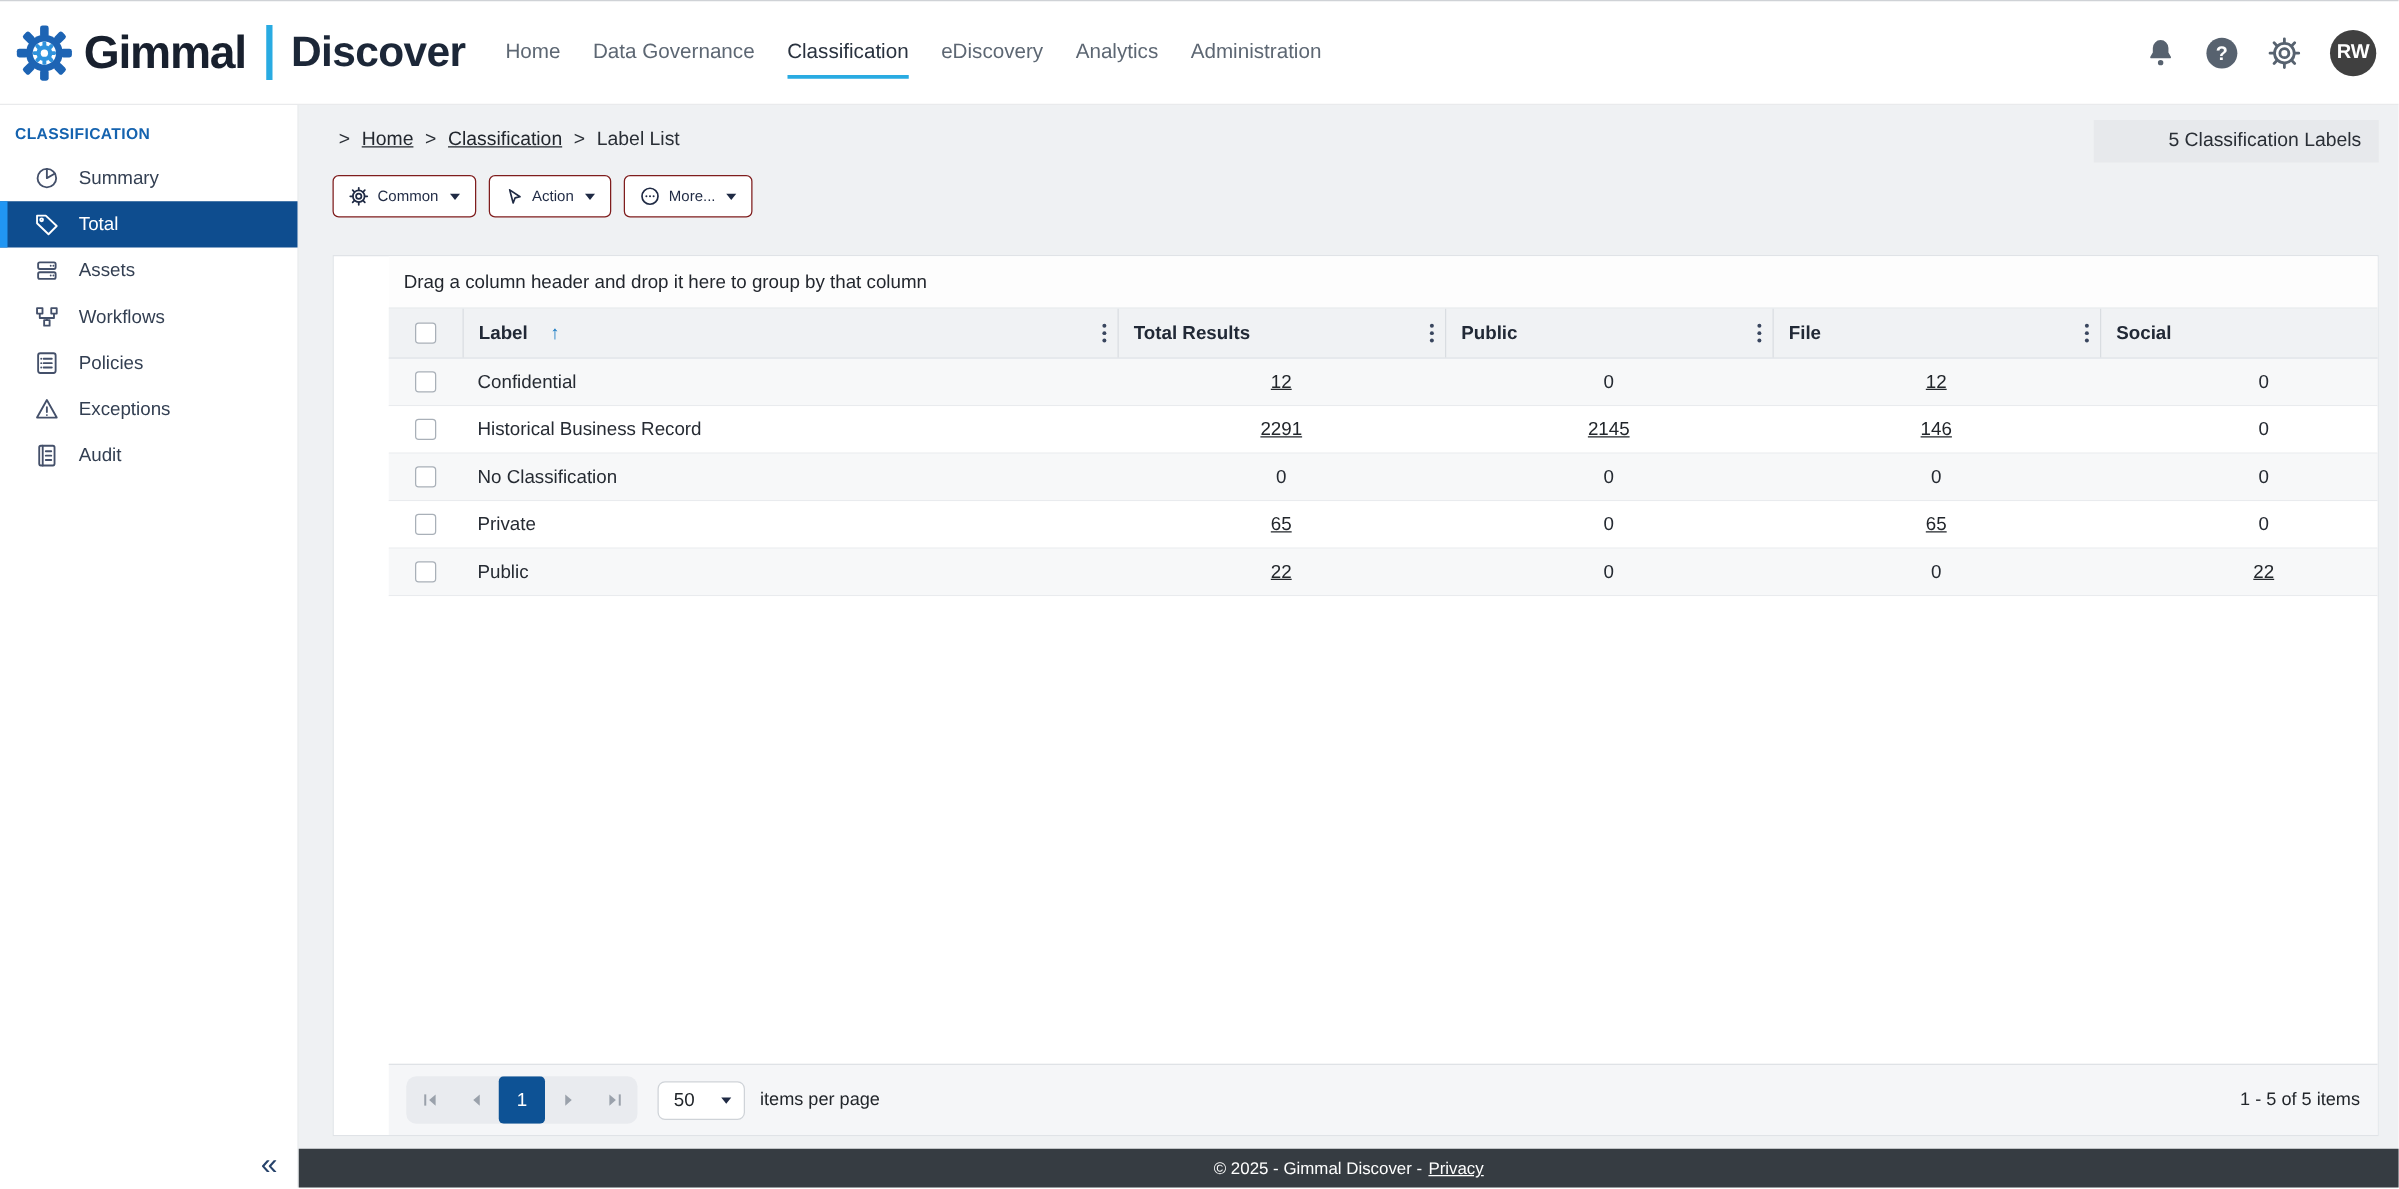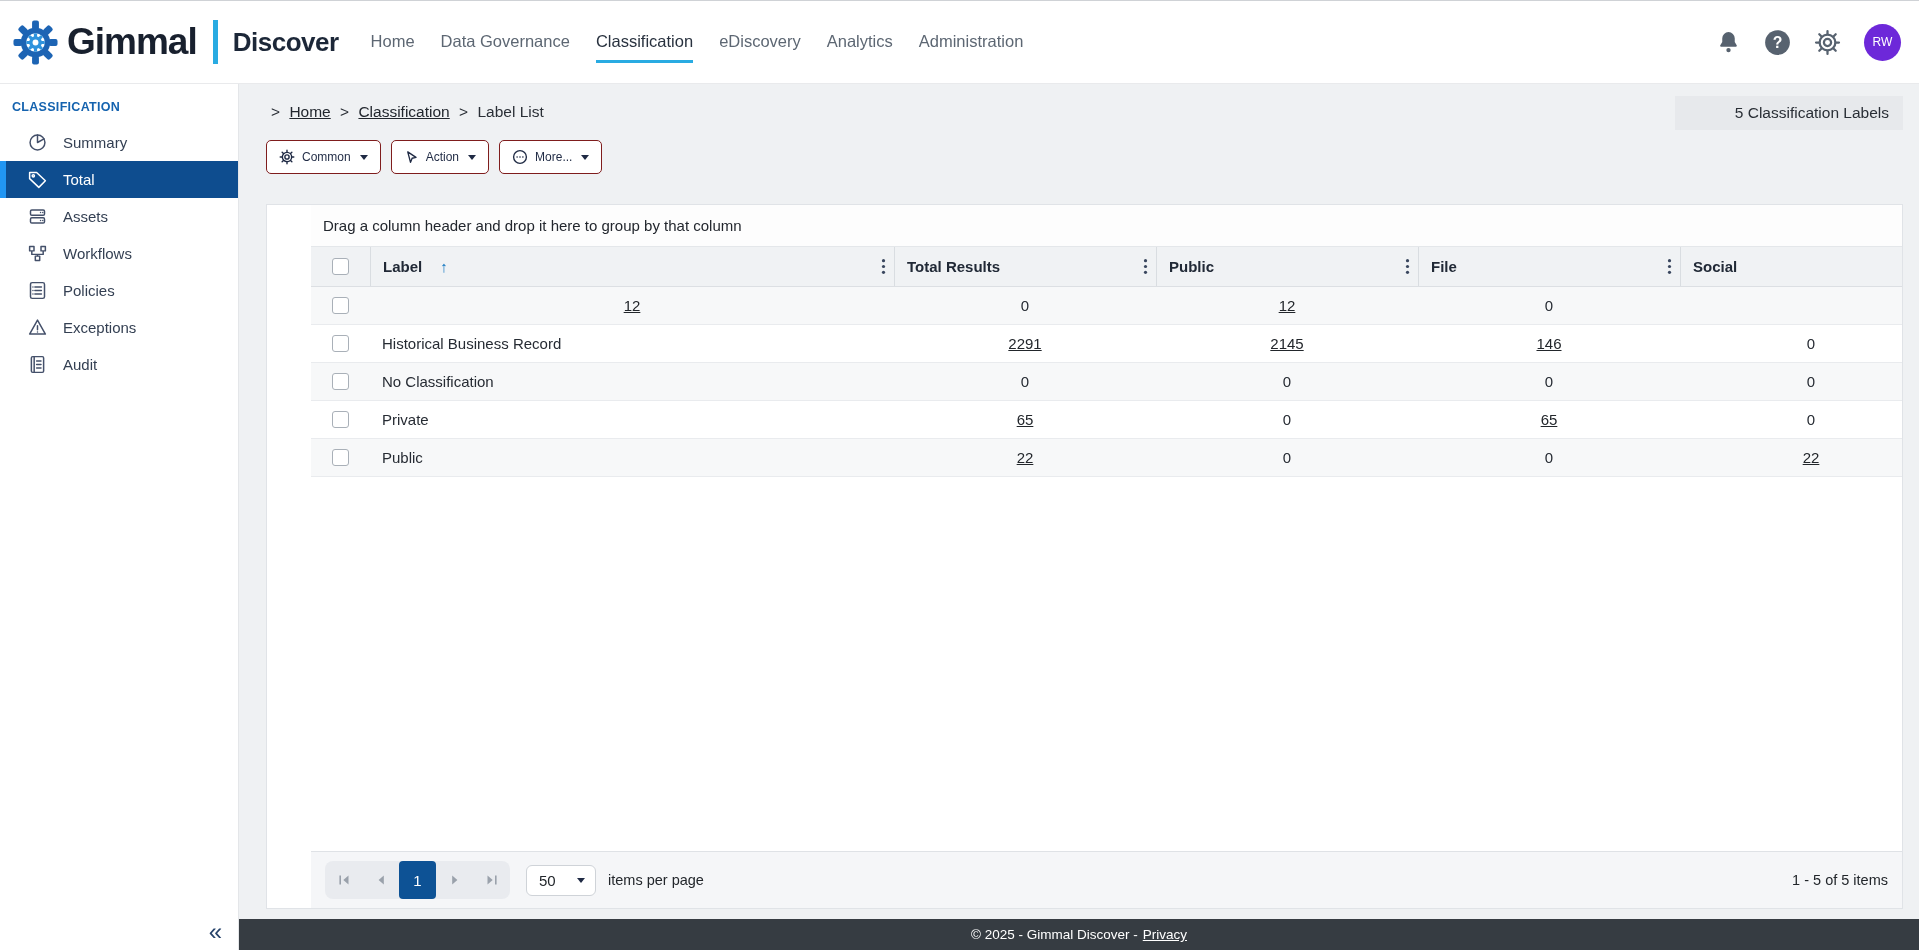--- a/index.html
+++ b/index.html
@@ -5,29 +5,29 @@
   * { margin:0; padding:0; box-sizing:border-box; }
   html,body { width:1919px; height:951px; overflow:hidden; background:#fff;
     font-family:"Liberation Sans", sans-serif; color:#262b33; }
 
   
   .top-header { height:84px; background:#fff; display:flex; align-items:center;
     border-top:1px solid #cfd2d6; border-bottom:1px solid #e9eaec; padding:0 18px 0 12px; }
   .logo { display:flex; align-items:center; cursor:pointer; }
   .brand-name { font-size:37px; font-weight:800; color:#18202e; letter-spacing:-1px; margin-left:8px; }
   .logo-bar { width:5px; height:44px; background:#29abe2; margin:0 15px 0 16px; }
-  .product-name { font-size:26px; font-weight:700; color:#1c2738; letter-spacing:-0.5px; }
+  .product-name { font-size:34px; font-weight:700; color:#1c2738; letter-spacing:-0.5px; }
   .main-nav { display:flex; align-items:center; gap:26px; margin-left:32px; }
   .nav-item { font-size:16.5px; color:#5d6773; text-decoration:none; padding:10px 0 9px;
     border-bottom:3px solid transparent; cursor:pointer; }
   .nav-item.active { color:#29323f; border-bottom-color:#29abe2; font-weight:400; }
   .header-right { margin-left:auto; display:flex; align-items:center; gap:23px; }
   .hicon { display:flex; align-items:center; justify-content:center; cursor:pointer; }
-  .avatar { width:37px; height:37px; border-radius:50%; background:#6d28d9; color:#fff;
-    font-size:12px; font-weight:400; display:flex; align-items:center; justify-content:center; cursor:pointer; }
+  .avatar { width:37px; height:37px; border-radius:50%; background:#404040; color:#fff;
+    font-size:16px; font-weight:700; display:flex; align-items:center; justify-content:center; cursor:pointer; }
 
   
   .app-body { display:flex; height:866px; }
   .sidebar { width:239px; background:#fff; border-right:1px solid #e4e6e9;
     display:flex; flex-direction:column; padding-top:8px; }
   .sidebar-section { font-size:12.5px; font-weight:700; color:#1563af; letter-spacing:0.3px;
     padding:8px 0 10px 12px; }
   .side-item { height:37px; display:flex; align-items:center; gap:15px; padding-left:20px;
     color:#333f52; font-size:15px; cursor:pointer; border-left:6px solid transparent; }
   .side-item .sicon { width:22px; display:flex; justify-content:center; color:#44506a; }
@@ -361,20 +361,21 @@
                   <circle cx="2" cy="13.5" r="1.5"></circle>
                 </svg>
             </span>
           </div>
         </div>
 
         <div class="grid-row alt">
           <div class="cell cb">
               <input type="checkbox" style="">
             </div>
+          <div class="cell lbl">Confidential</div>
           <div class="cell num">
               <a>12</a>
             </div>
           <div class="cell num">0</div>
           <div class="cell num">
               <a>12</a>
             </div>
           <div class="cell num">0</div>
         </div>
 

